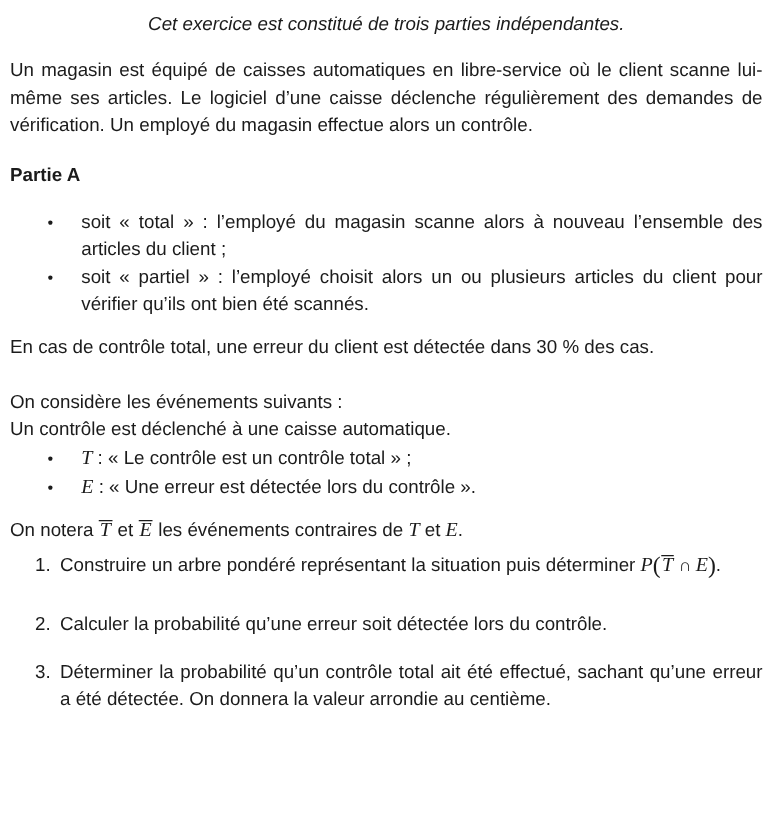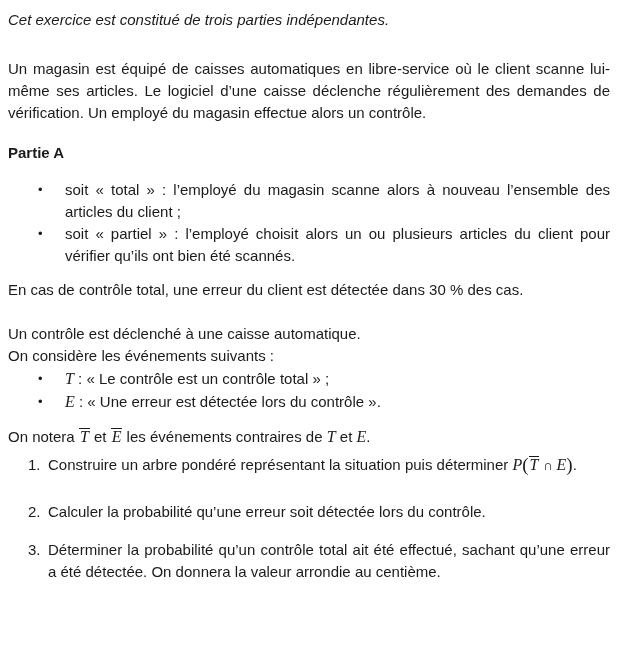--- a/index.html
+++ b/index.html
@@ -8,21 +8,21 @@
     width: 622px;
     height: 654px;
     overflow: hidden;
     font-family: "Liberation Sans", sans-serif;
     font-size: 15px;
     line-height: 22px;
     color: #1b1b1b;
   }
   .page { padding: 9px 12px 0 8px; }
 
-  .intro { font-style: italic; margin-bottom: 27px; }
+  .intro { font-style: italic; margin-bottom: 15px; text-align: center; }
   .para-justify { text-align: justify; }
   .p1 { margin-bottom: 18px; }
   .heading { font-weight: bold; margin-bottom: 15px; }
 
   .bullet-row { display: flex; }
   .bullet-marker { flex: 0 0 27px; margin-left: 30px; font-size: 13px; }
   .bullet-body { flex: 1; text-align: justify; }
   .bullets { margin-bottom: 12px; }
 
   .facts { margin-bottom: 22px; }
@@ -79,22 +79,22 @@
     <div class="bullet-row">
       <span class="bullet-marker">•</span>
       <div class="bullet-body">soit « partiel » : l’employé choisit alors un ou plusieurs articles du client pour vérifier qu’ils ont bien été scannés.</div>
     </div>
   </div>
 
   <div class="facts">
     <p>En cas de contrôle total, une erreur du client est détectée dans 30 % des cas.</p>
   </div>
 
+  <p>On considère les événements suivants :</p>
   <p>Un contrôle est déclenché à une caisse automatique.</p>
-  <p>On considère les événements suivants :</p>
 
   <div class="events">
     <div class="bullet-row">
       <span class="bullet-marker">•</span>
       <div class="bullet-body"><span class="serif-math">T</span><span> : </span><span class="event-desc">« Le contrôle est un contrôle total »</span><span> ;</span></div>
     </div>
     <div class="bullet-row">
       <span class="bullet-marker">•</span>
       <div class="bullet-body"><span class="serif-math">E</span><span> : </span><span class="event-desc">« Une erreur est détectée lors du contrôle »</span><span>.</span></div>
     </div>

